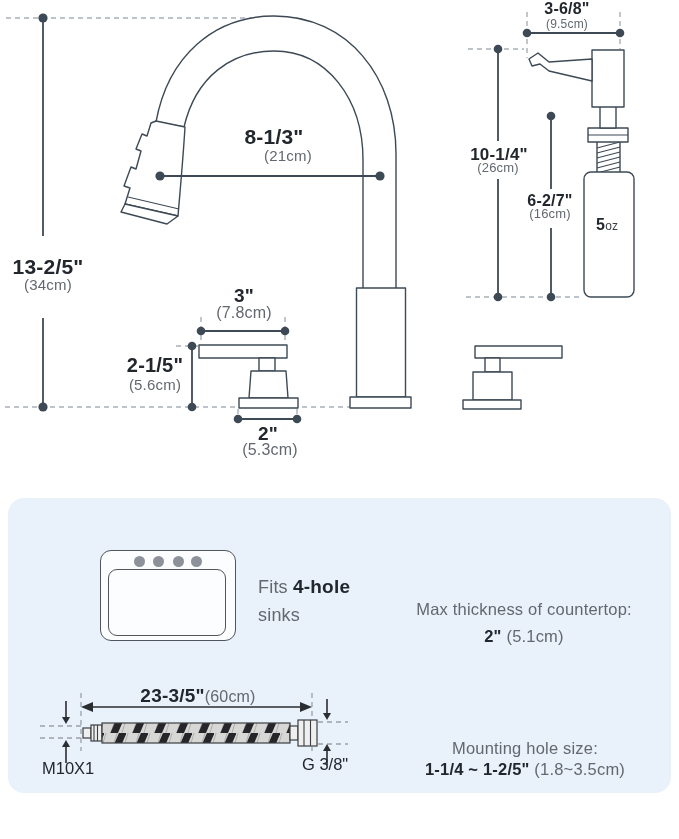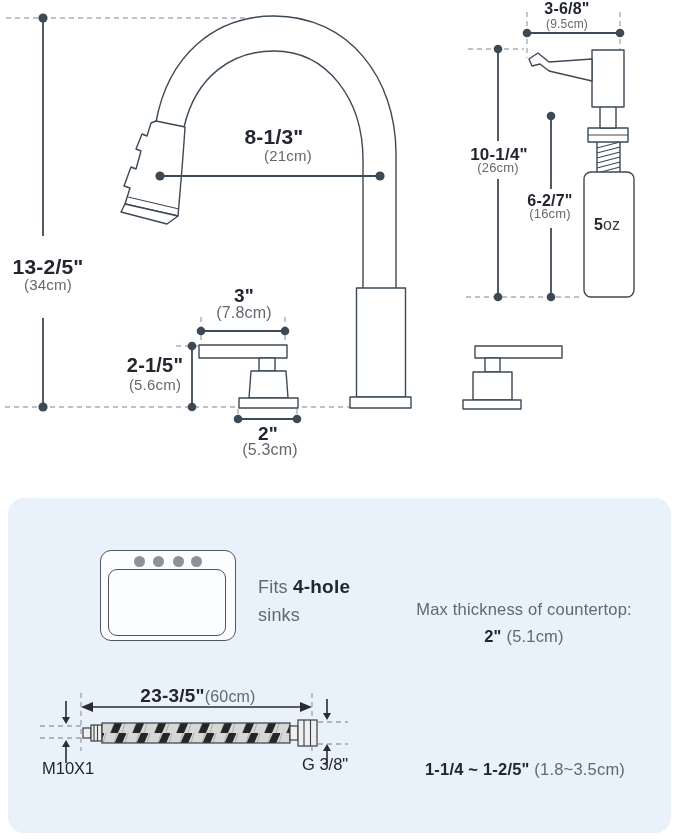--- a/index.html
+++ b/index.html
@@ -20,21 +20,21 @@
   .b{font-weight:700;color:var(--text-dark);letter-spacing:.2px;}
   .g{color:var(--text-gray);letter-spacing:.2px;}
   .mask{background:#fff;padding:0 3px;}
   
   .dash{stroke:var(--dashed);stroke-width:1.4;stroke-dasharray:5 4;fill:none;}
   .draw{stroke:var(--line);stroke-width:1.4;fill:#fff;stroke-linejoin:round;}
   .drawline{stroke:var(--line);stroke-width:1.1;fill:none;}
   .dim{stroke:var(--line);stroke-width:1.8;fill:none;}
   .dot{fill:var(--line);}
   
-  .panel{position:absolute;left:8px;top:498px;width:663px;height:335px;
+  .panel{position:absolute;left:8px;top:498px;width:663px;height:295px;
          background:var(--panel-bg);border-radius:16px;}
   .sink-outer{position:absolute;left:92px;top:52px;width:134px;height:89px;
               border:1.8px solid #51555c;border-radius:11px;background:#fcfdfe;}
   .sink-inner{position:absolute;left:7px;top:18px;width:116px;height:65px;
               border:1.7px solid #51555c;border-radius:9px;background:#fcfdfe;}
   .sink-dot{position:absolute;width:11px;height:11px;border-radius:50%;background:#8c919a;}
   .ink{stroke:#2a2d31;stroke-width:1.6;fill:none;}
   .inkf{fill:#2a2d31;}
   .pdash{stroke:#9aa1aa;stroke-width:1.3;stroke-dasharray:5 4;fill:none;}
   .metal{fill:#efefef;stroke:#3b3e42;stroke-width:1.2;}
@@ -148,21 +148,21 @@
 
   <div class="lbl b" style="left:567px;top:1px;font-size:16px;">3-6/8"</div>
   <div class="lbl g" style="left:567px;top:18px;font-size:12px;">(9.5cm)</div>
 
   <div class="lbl b mask" style="left:499px;top:146px;font-size:17px;">10-1/4"</div>
   <div class="lbl g mask" style="left:498px;top:161px;font-size:13px;">(26cm)</div>
 
   <div class="lbl b mask" style="left:550px;top:193px;font-size:16px;">6-2/7"</div>
   <div class="lbl g mask" style="left:550px;top:207px;font-size:13px;">(16cm)</div>
 
-  <div class="lbl" style="left:607px;top:217px;font-size:16px;"><span class="b">5</span><span style="font-size:16px;color:#3a3f45;">oz</span></div>
+  <div class="lbl" style="left:607px;top:217px;font-size:16px;"><span class="b">5</span><span style="font-size:12px;color:#3a3f45;">oz</span></div>
 
   <div class="panel">
 
     <div class="sink-outer">
       <div class="sink-dot" style="left:33px;top:5px;"></div>
       <div class="sink-dot" style="left:52px;top:5px;"></div>
       <div class="sink-dot" style="left:72px;top:5px;"></div>
       <div class="sink-dot" style="left:90px;top:5px;"></div>
       <div class="sink-inner"></div>
     </div>
@@ -211,16 +211,17 @@
       <path class="metalline" d="M56 32 V48 M59.5 32 V48"></path>
       <rect x="64" y="30" width="188" height="20" fill="url(#braid)" stroke="#3b3e42" stroke-width="1.2"></rect>
       <rect class="metal" x="252" y="33" width="8" height="14"></rect>
       <rect class="metal" x="260" y="27" width="19" height="26"></rect>
       <path class="metalline" d="M266 27 V53 M272.5 27 V53"></path>
     </svg>
 
     <div class="lbl la" style="left:34px;top:262px;font-size:16.5px;color:#22262d;">M10X1</div>
     <div class="lbl la" style="left:294px;top:258px;font-size:16.5px;color:#22262d;">G 3/8"</div>
 
+    <div class="lbl g" style="left:517px;top:242px;font-size:16.5px;">Mounting hole size:</div>
     <div class="lbl" style="left:517px;top:263px;font-size:16.5px;"><span class="b">1-1/4 ~ 1-2/5"</span><span class="g"> (1.8~3.5cm)</span></div>
 
   </div>
 </div>
 
 </body></html>

